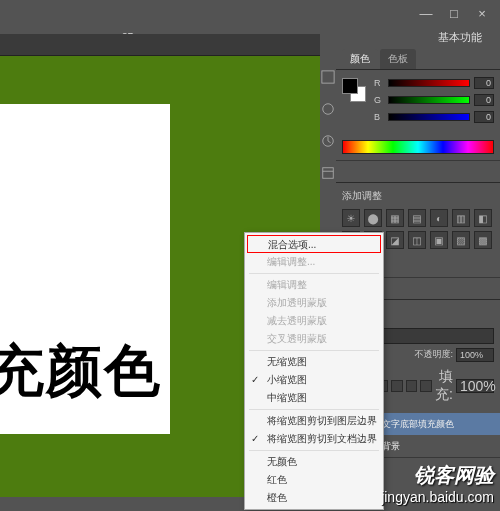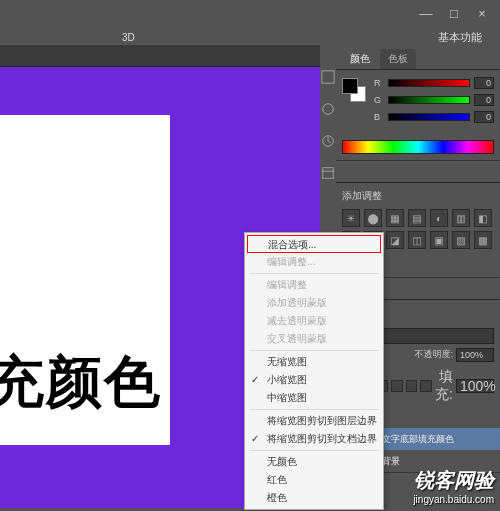--- a/index.html
+++ b/index.html
@@ -2,21 +2,21 @@
 <html><head>
 <meta charset="utf-8">
 <style>
 * { box-sizing: border-box; margin: 0; padding: 0; font-family: "Microsoft YaHei", sans-serif; }
 body { width: 500px; height: 511px; background: #535353; overflow: hidden; position: relative; }
 .titlebar { height: 26px; background: #535353; display: flex; justify-content: flex-end; align-items: center; padding-right: 4px; }
 .win-btn { width: 28px; height: 20px; display: flex; align-items: center; justify-content: center; color: #ccc; font-size: 13px; cursor: pointer; }
 .menubar { height: 22px; background: #535353; display: flex; align-items: center; position: relative; }
 .menu3d { position: absolute; left: 122px; color: #ddd; font-size: 10px; }
 .menu-right { position: absolute; right: 18px; color: #ddd; font-size: 11px; }
-.workspace { position: absolute; left: 0; top: 45px; width: 320px; height: 463px; background: #6d28d9; }
+.workspace { position: absolute; left: 0; top: 34px; width: 320px; height: 463px; background: #4d7c0f; }
 .doc-tab { height: 22px; background: #3a3a3a; border-bottom: 1px solid #222; }
 .divider-v { position: absolute; left: 320px; top: 48px; width: 16px; height: 463px; background: #535353; }
 .icon-col { display: flex; flex-direction: column; align-items: center; gap: 18px; padding-top: 22px; }
 .col-icon { width: 14px; height: 14px; color: #aaa; }
 .panels { position: absolute; left: 336px; top: 48px; width: 164px; height: 463px; background: #535353; }
 .panel { border-bottom: 1px solid #383838; }
 .panel-tabs { height: 22px; display: flex; align-items: flex-end; padding-left: 6px; gap: 2px; border-bottom: 1px solid #2a2a2a; }
 .ptab { padding: 3px 8px 3px 8px; font-size: 10px; color: #bbb; background: #454545; border-radius: 3px 3px 0 0; }
 .ptab.active { background: #535353; color: #eee; }
 .color-panel-body { height: 70px; padding: 6px; display: flex; gap: 6px; }
@@ -37,38 +37,38 @@
 .adjust-icons { display: flex; flex-wrap: wrap; gap: 4px; }
 .adj-ic { width: 18px; height: 18px; background: #424242; border: 1px solid #2a2a2a; display: flex; align-items: center; justify-content: center; color: #aaa; font-size: 10px; }
 .layers-head { padding: 4px 6px; }
 .blend-row { display: flex; gap: 3px; margin-top: 4px; }
 .blend-sel { flex: 1; height: 16px; background: #3a3a3a; border: 1px solid #222; font-size: 9px; color: #ccc; padding-left: 4px; line-height: 14px; }
 .opacity-row { display: flex; align-items: flex-start; gap: 3px; margin-top: 4px; font-size: 9px; color: #ccc; }
 .op-label { flex: 1; text-align: right; }
 .op-val { width: 38px; height: 14px; background: #3a3a3a; border: 1px solid #222; padding-left: 3px; line-height: 12px; }
 .lock-row { display: flex; align-items: center; gap: 3px; margin-top: 6px; font-size: 14px; color: #ccc; }
 .lock-ic { width: 12px; height: 12px; background: #424242; border: 1px solid #2a2a2a; }
-.layer-list { margin-top: 20px; }
+.layer-list { margin-top: 5px; }
 .layer-item { display: flex; align-items: center; height: 22px; gap: 4px; padding: 0 4px; }
 .layer-item.sel { background: #5b7aa3; }
 .eye { width: 12px; height: 12px; color: #ddd; font-size: 10px; text-align: center; }
 .lthumb { width: 22px; height: 16px; background: #666; border: 1px solid #222; }
 .lthumb.white { background: #fff; }
 .lname { font-size: 9px; color: #eee; white-space: nowrap; overflow: hidden; }
 .canvas { position: absolute; left: 0; top: 70px; width: 170px; height: 330px; background: #fff; }
 .canvas-text { position: absolute; left: -12px; top: 230px; font-size: 56px; font-weight: 900; color: #000; letter-spacing: 2px; }
 .context-menu { position: absolute; left: 244px; top: 232px; width: 140px; background: #f5f5f5; border: 1px solid #aaa; box-shadow: 2px 2px 6px rgba(0,0,0,0.3); z-index: 100; padding: 2px 0; }
 .ctx-item { height: 18px; font-size: 10px; color: #333; padding: 2px 8px 2px 22px; line-height: 14px; position: relative; white-space: nowrap; }
 .ctx-item.disabled { color: #aaa; }
 .ctx-item.highlighted { border: 1px solid red; margin: 0 2px; padding-left: 20px; }
 .ctx-sep { height: 1px; background: #ddd; margin: 2px 4px; }
 .ctx-check { position: absolute; left: 6px; top: 2px; font-size: 10px; color: #333; }
 .watermark { position: absolute; right: 6px; bottom: 6px; text-align: right; z-index: 200; }
 .wm-top { font-size: 20px; font-weight: bold; color: #fff; text-shadow: 1px 1px 2px #000; font-style: italic; }
-.wm-bot { font-size: 10px; color: #fff; text-shadow: 1px 1px 1px #000; }
+.wm-bot { font-size: 14px; color: #fff; text-shadow: 1px 1px 1px #000; }
 .panel-icon-strip { height: 20px; display: flex; align-items: center; gap: 4px; padding: 0 4px; }
 .strip-ic { width: 14px; height: 14px; color: #aaa; }
 </style>
 </head>
 <body>
 
 <div class="titlebar">
   <div class="win-btn">—</div>
   <div class="win-btn">□</div>
   <div class="win-btn">×</div>

